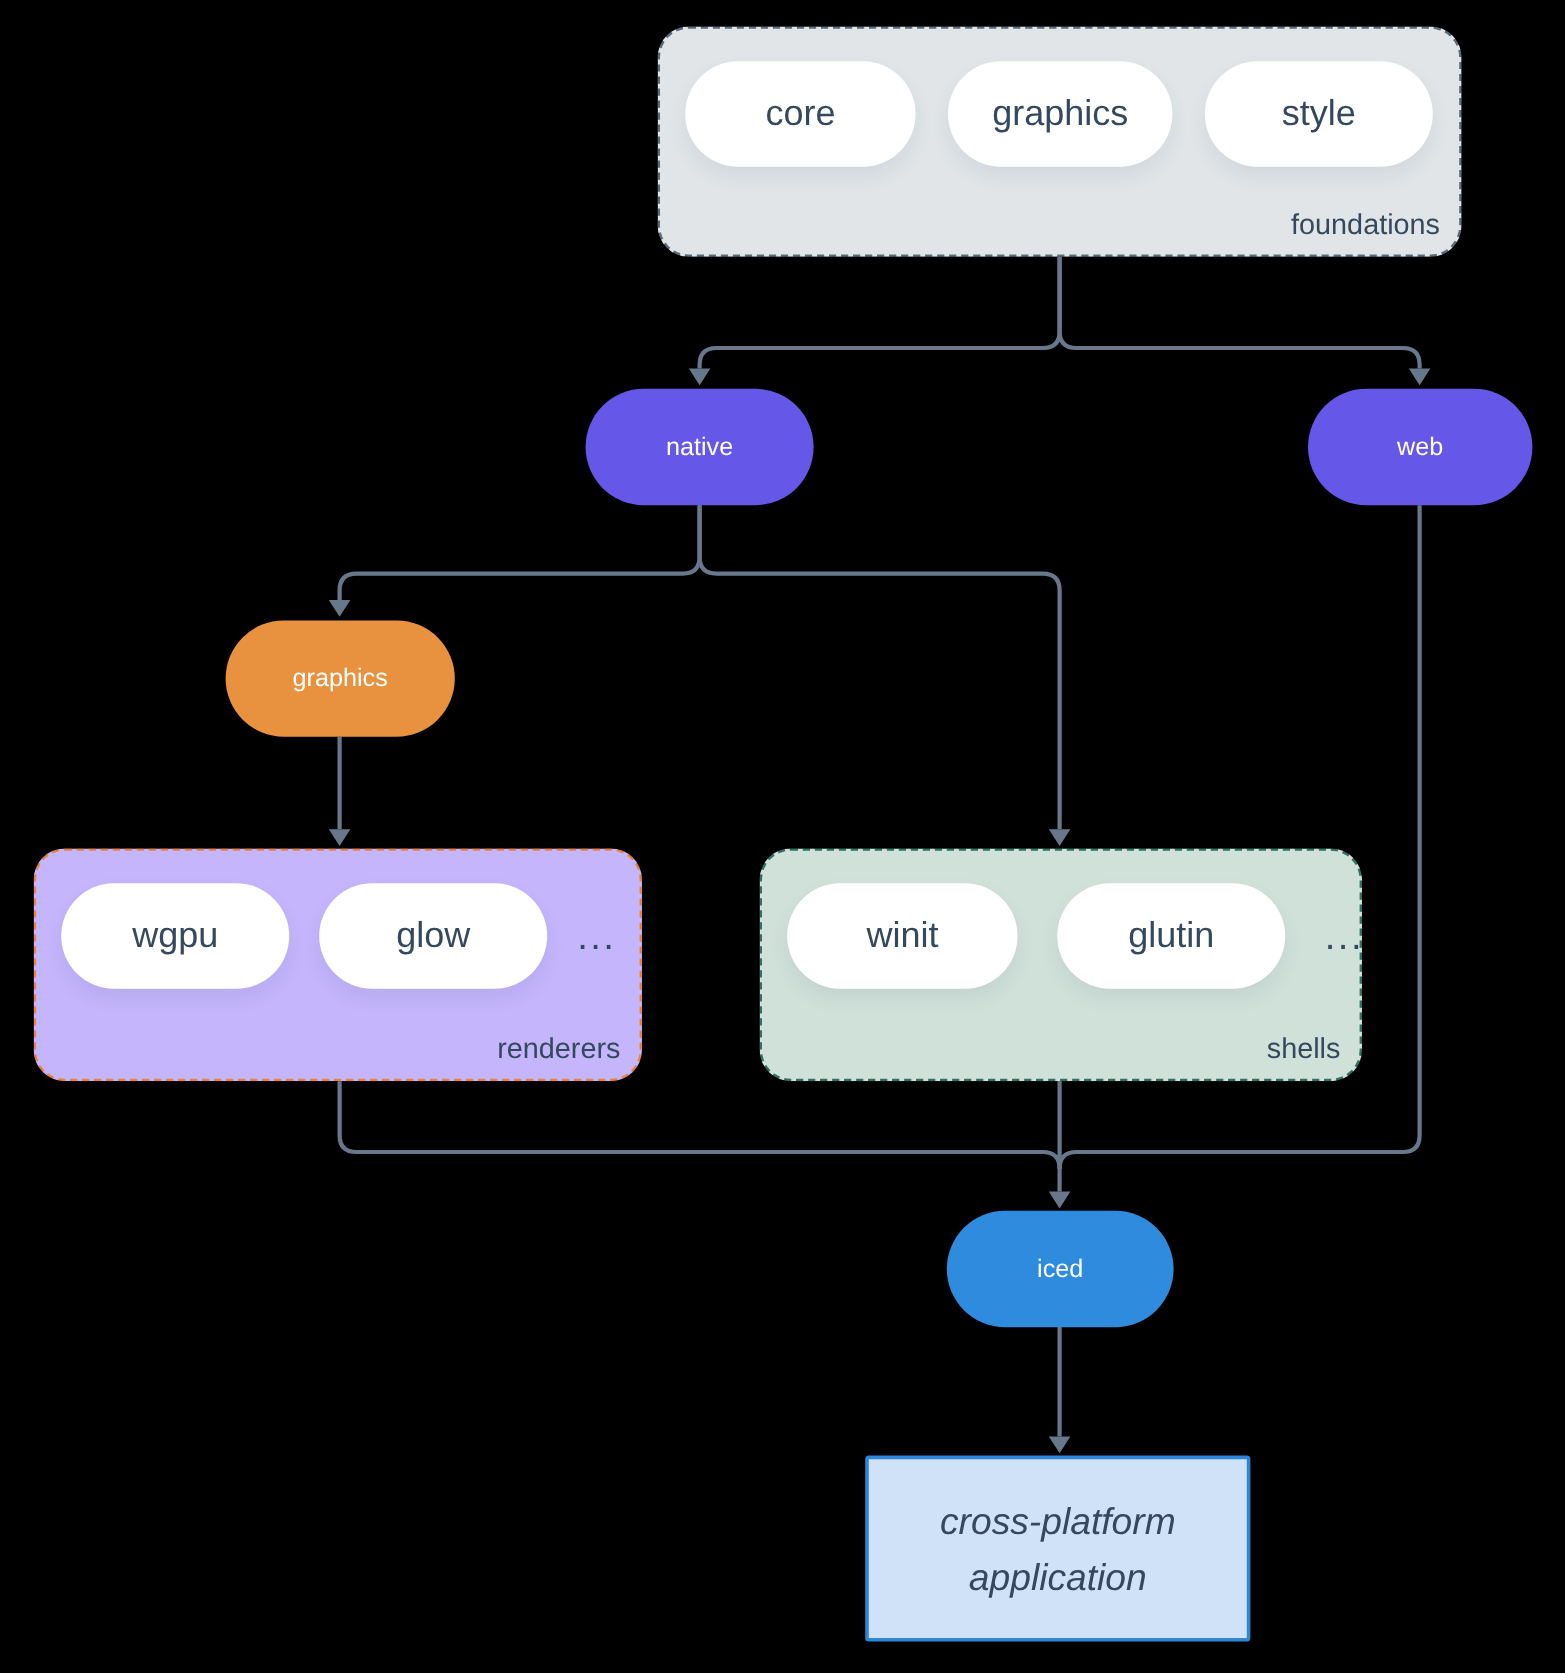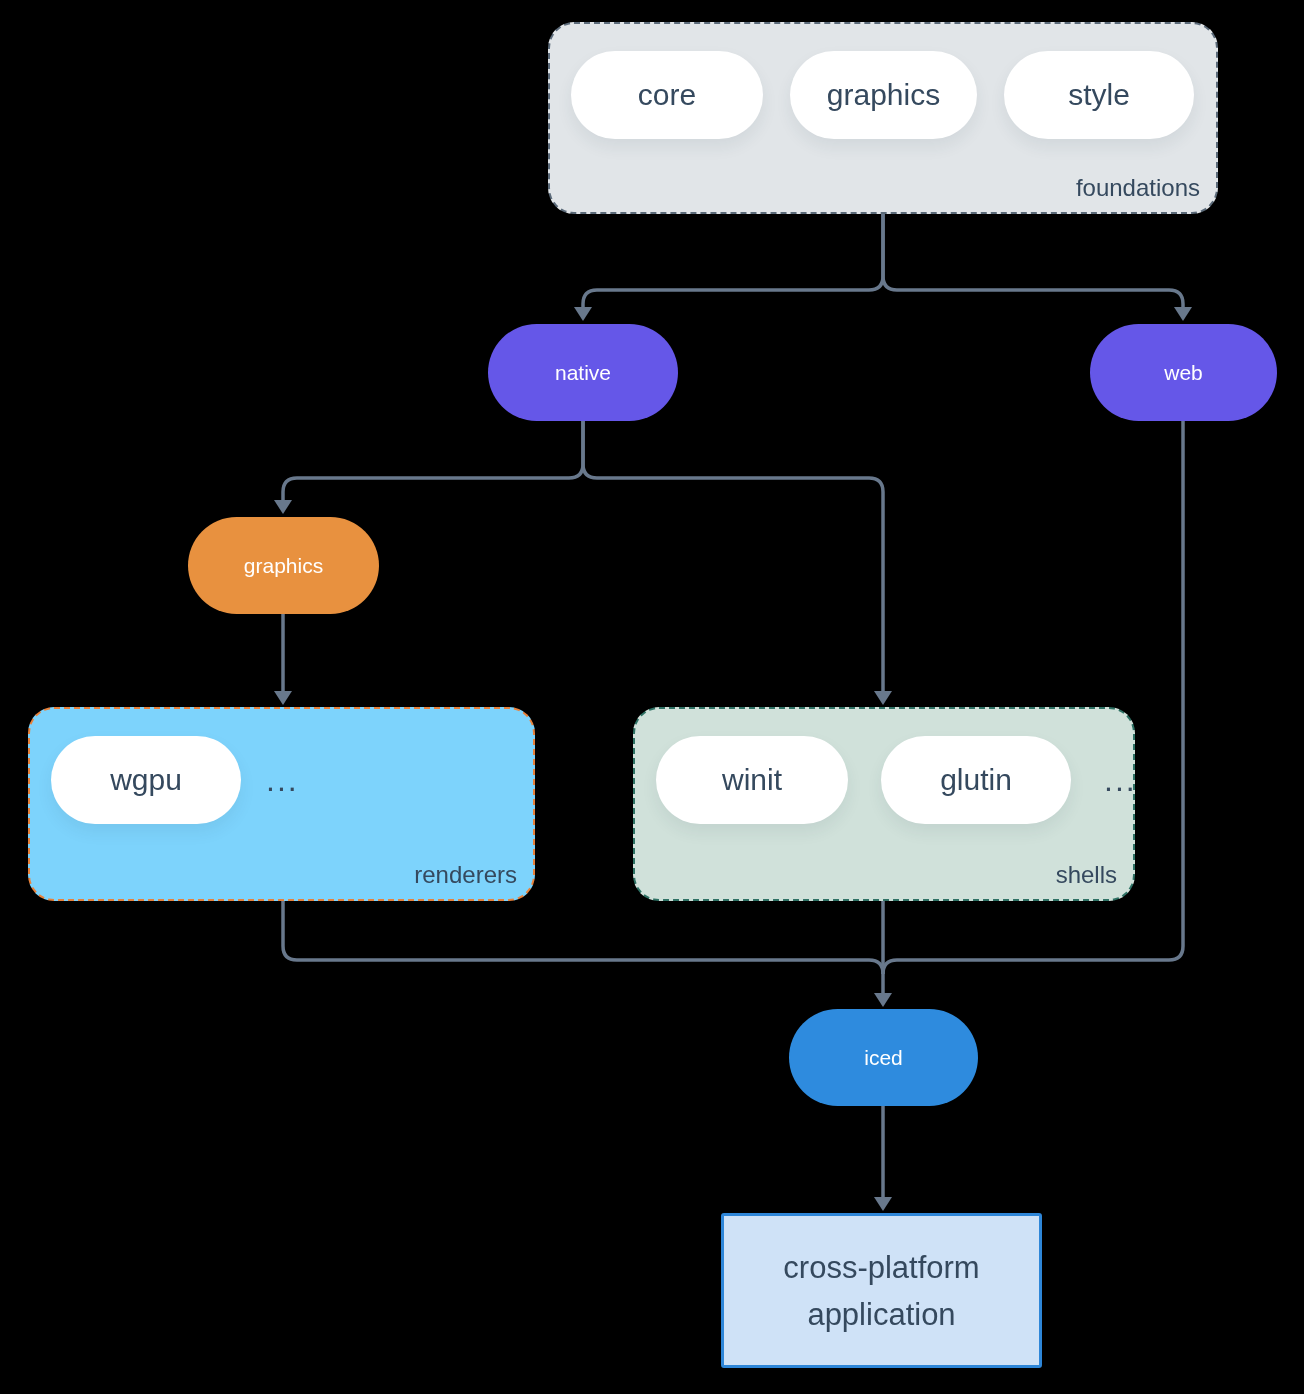--- a/index.html
+++ b/index.html
@@ -32,21 +32,21 @@
     z-index: 2;
     border-radius: 26px;
   }
   .group-foundations {
     left: 548px; top: 22px; width: 670px; height: 192px;
     background: #e1e5e8;
     border: 2px dashed #5c6b7a;
   }
   .group-renderers {
     left: 28px; top: 707px; width: 507px; height: 194px;
-    background: #7dd3fc;
+    background: #c4b5fd;
     border: 2px dashed #e8823c;
   }
   .group-shells {
     left: 633px; top: 707px; width: 502px; height: 194px;
     background: #d0e1da;
     border: 2px dashed #2f7265;
   }
   .pill-row {
     position: absolute;
     left: 0; right: 0; top: 27px;
@@ -102,20 +102,21 @@
     border: 3px solid #2e86d8;
     border-radius: 3px;
     display: flex;
     flex-direction: column;
     align-items: center;
     justify-content: center;
     font-size: 31px;
     line-height: 47px;
     color: #35495e;
     text-align: center;
+    font-style: italic;
   }
 </style>
 </head>
 <body>
 
 <div class="canvas">
 
   <svg class="connectors" viewBox="0 0 1304 1394" xmlns="http://www.w3.org/2000/svg">
 
     <path class="line" d="M 883 214 L 883 276 Q 883 290 869 290 L 597 290 Q 583 290 583 304 L 583 307"></path>
@@ -154,20 +155,21 @@
   </div>
 
   <div class="node-pill node-native">native</div>
   <div class="node-pill node-web">web</div>
 
   <div class="node-pill node-graphics">graphics</div>
 
   <div class="group group-renderers">
     <div class="pill-row" style="gap:25px; padding:0 21px;">
       <div class="white-pill" style="min-width:190px;">wgpu</div>
+      <div class="white-pill" style="min-width:190px;">glow</div>
       <div class="ellipsis">...</div>
     </div>
     <div class="group-label">renderers</div>
   </div>
 
   <div class="group group-shells">
     <div class="pill-row" style="gap:33px; padding:0 21px;">
       <div class="white-pill" style="min-width:192px;">winit</div>
       <div class="white-pill" style="min-width:190px;">glutin</div>
       <div class="ellipsis">...</div>

